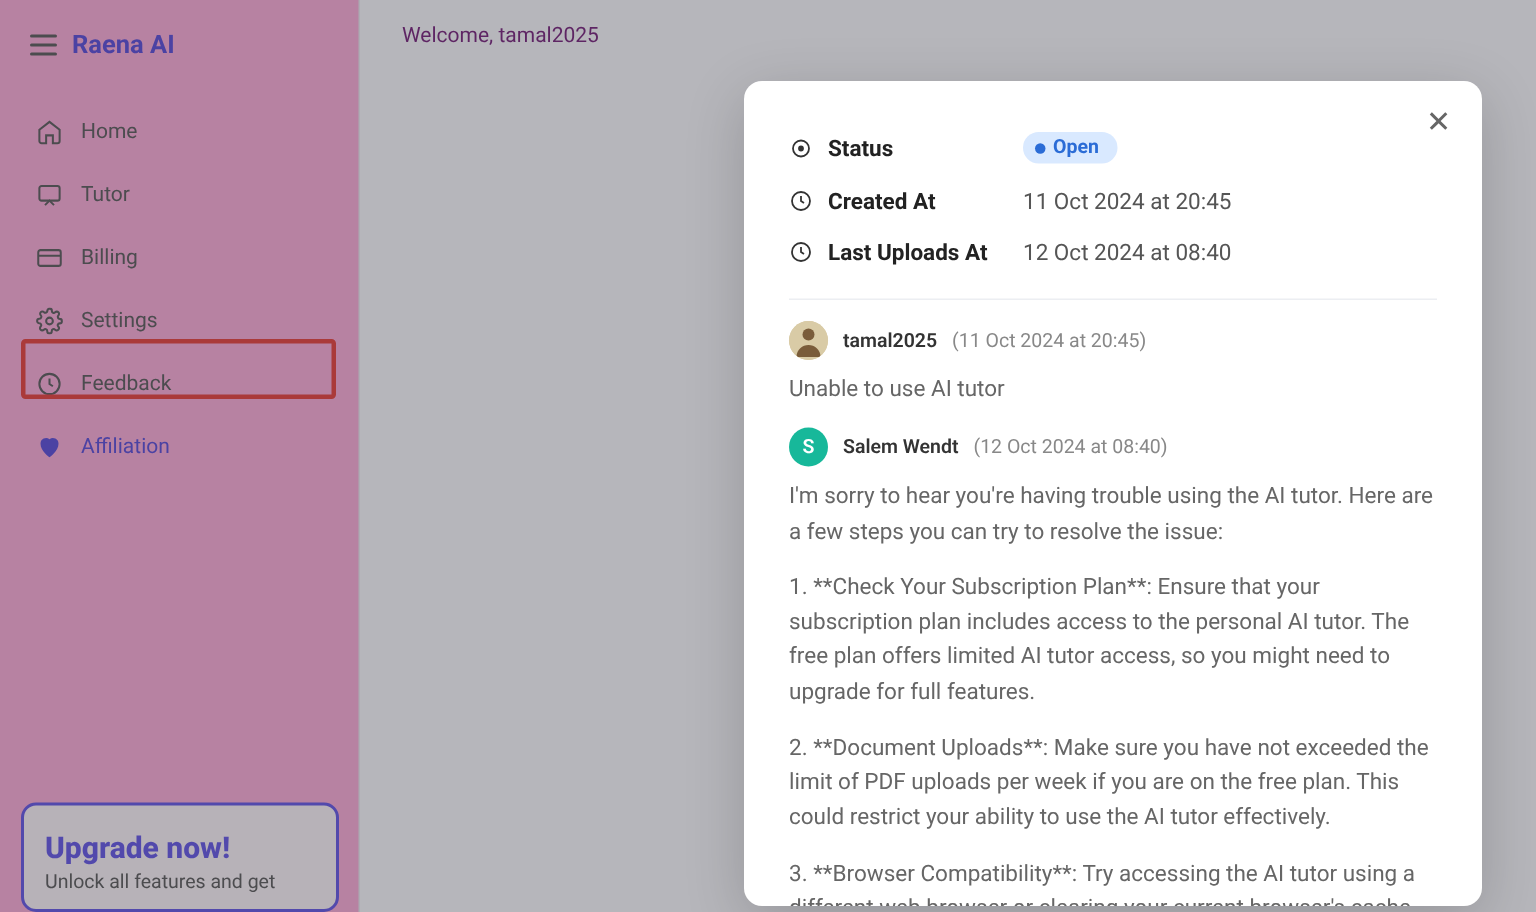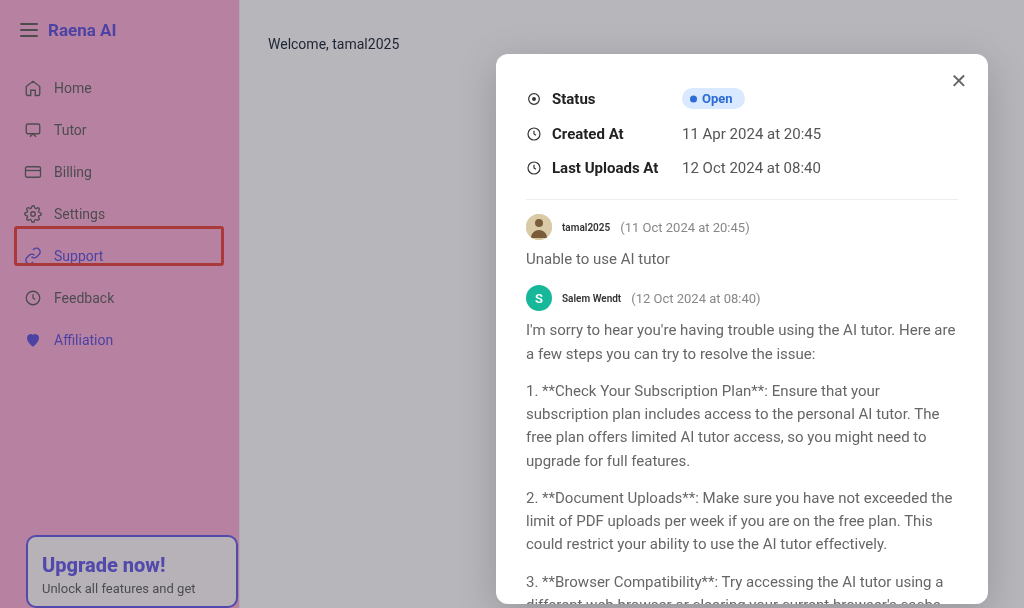--- a/index.html
+++ b/index.html
@@ -9,41 +9,41 @@
 .sidebar { position: absolute; left: 0; top: 0; width: 240px; height: 100%; background: #f9a8d4; padding: 14px 10px; border-right: 1px solid #e8e8ee; }
 .brand { display: flex; align-items: center; gap: 10px; padding: 6px 10px 20px 10px; }
 .hamburger { width: 18px; height: 14px; display: flex; flex-direction: column; justify-content: space-between; cursor: pointer; }
 .hamburger span { height: 2px; background: #555; border-radius: 1px; }
 .brand-text { color: #5446d6; font-weight: 700; font-size: 17px; }
 .nav { display: flex; flex-direction: column; gap: 2px; margin-top: 8px; }
 .nav-item { display: flex; align-items: center; gap: 12px; padding: 11px 14px; border-radius: 6px; color: #555; font-size: 14px; cursor: pointer; }
 .nav-item.active { color: #5446d6; }
 .nav-icon { width: 18px; height: 18px; flex-shrink: 0; display: flex; align-items: center; justify-content: center; }
 .highlight-box { position: absolute; left: 14px; top: 226px; width: 210px; height: 40px; border: 3px solid #e53935; border-radius: 3px; pointer-events: none; z-index: 2; }
-.upgrade-card { position: absolute; left: 26px; bottom: 0; width: 212px; border: 2px solid #5f51e3; border-radius: 10px; padding: 16px 14px 10px; background: rgba(248,248,250,0.9); }
+.upgrade-card { position: absolute; left: 14px; bottom: 0; width: 212px; border: 2px solid #5f51e3; border-radius: 10px; padding: 16px 14px 10px; background: rgba(248,248,250,0.9); }
 .upgrade-title { color: #5f51e3; font-weight: 800; font-size: 20px; }
 .upgrade-sub { color: #555; font-size: 13px; margin-top: 4px; }
 
 .main { position: absolute; left: 240px; top: 0; right: 0; height: 100%; }
-.welcome { color: #0f172a; font-size: 14px; padding: 36px 28px; }
+.welcome { color: #701a75; font-size: 14px; padding: 16px 28px; }
 
 .modal { position: absolute; left: 496px; top: 54px; width: 492px; max-height: 550px; background: #fff; border-radius: 12px; box-shadow: 0 10px 40px rgba(0,0,0,0.18); z-index: 10; padding: 26px 30px 0 30px; overflow: hidden; }
 .modal-close { position: absolute; right: 16px; top: 14px; width: 26px; height: 26px; display: flex; align-items: center; justify-content: center; color: #666; cursor: pointer; font-size: 20px; }
 .meta-row { display: flex; align-items: center; padding: 8px 0; gap: 10px; }
 .meta-icon { width: 16px; height: 16px; color: #333; }
 .meta-label { font-weight: 700; color: #222; font-size: 15px; width: 110px; }
 .meta-value { color: #555; font-size: 15px; margin-left: 10px; }
 .status-badge { background: #d9e9ff; color: #2b6cd6; font-size: 13px; padding: 3px 12px 3px 20px; border-radius: 14px; position: relative; margin-left: 10px; font-weight: bold; }
 .status-badge::before { content: ""; width: 7px; height: 7px; background: #2b6cd6; border-radius: 50%; position: absolute; left: 8px; top: 50%; transform: translateY(-50%); }
 .divider { height: 1px; background: #eceef2; margin: 14px 0; }
 .msg { margin-bottom: 14px; }
 .msg-head { display: flex; align-items: center; gap: 10px; margin-bottom: 8px; }
 .avatar { width: 26px; height: 26px; border-radius: 50%; background: #d9cba6; display: flex; align-items: center; justify-content: center; font-size: 12px; overflow: hidden; }
 .avatar.green { background: #17b89a; color: #fff; font-weight: 600; font-size: 13px; }
-.msg-author { font-weight: 600; color: #333; font-size: 10px; }
+.msg-author { font-weight: 600; color: #333; font-size: 13px; }
 .msg-time { color: #888; font-size: 13px; text-align: right; }
 .msg-body { color: #666; font-size: 15px; line-height: 1.55; }
 .msg-body p { margin-bottom: 14px; }
 </style>
 </head>
 <body>
 
 <div class="sidebar">
   <div class="brand">
     <div class="hamburger">
@@ -82,29 +82,20 @@
     </div>
     <div class="nav-item">
       <span class="nav-icon">
           <svg viewBox="0 0 24 24" fill="none" stroke="currentColor" stroke-width="1.8">
             <circle cx="12" cy="12" r="3"></circle>
             <path d="M19.4 15a1.7 1.7 0 0 0 .34 1.87l.06.06a2 2 0 1 1-2.83 2.83l-.06-.06a1.7 1.7 0 0 0-1.87-.34 1.7 1.7 0 0 0-1.03 1.56V21a2 2 0 1 1-4 0v-.09a1.7 1.7 0 0 0-1.11-1.56 1.7 1.7 0 0 0-1.87.34l-.06.06a2 2 0 1 1-2.83-2.83l.06-.06a1.7 1.7 0 0 0 .34-1.87 1.7 1.7 0 0 0-1.56-1.03H3a2 2 0 1 1 0-4h.09a1.7 1.7 0 0 0 1.56-1.11 1.7 1.7 0 0 0-.34-1.87l-.06-.06a2 2 0 1 1 2.83-2.83l.06.06a1.7 1.7 0 0 0 1.87.34h.08A1.7 1.7 0 0 0 10.12 3V3a2 2 0 1 1 4 0v.09a1.7 1.7 0 0 0 1.03 1.56 1.7 1.7 0 0 0 1.87-.34l.06-.06a2 2 0 1 1 2.83 2.83l-.06.06a1.7 1.7 0 0 0-.34 1.87v.08a1.7 1.7 0 0 0 1.56 1.03H21a2 2 0 1 1 0 4h-.09a1.7 1.7 0 0 0-1.56 1.03z"></path>
           </svg>
         </span>
       <span>Settings</span>
     </div>
-    <div class="nav-item active">
-      <span class="nav-icon">
-          <svg viewBox="0 0 24 24" fill="none" stroke="currentColor" stroke-width="1.8">
-            <path d="M10 13a5 5 0 0 0 7.07 0l3-3a5 5 0 1 0-7.07-7.07l-1 1"></path>
-            <path d="M14 11a5 5 0 0 0-7.07 0l-3 3a5 5 0 1 0 7.07 7.07l1-1"></path>
-          </svg>
-        </span>
-      <span>Support</span>
-    </div>
     <div class="nav-item">
       <span class="nav-icon">
           <svg viewBox="0 0 24 24" fill="none" stroke="currentColor" stroke-width="1.8">
             <circle cx="12" cy="12" r="9"></circle>
             <path d="M12 7v5l3 2"></path>
           </svg>
         </span>
       <span>Feedback</span>
     </div>
     <div class="nav-item active">
@@ -139,21 +130,21 @@
         </svg></span>
     <span class="meta-label">Status</span>
     <span class="status-badge">Open</span>
   </div>
   <div class="meta-row">
     <span class="meta-icon"><svg viewBox="0 0 24 24" fill="none" stroke="currentColor" stroke-width="1.8">
           <circle cx="12" cy="12" r="9"></circle>
           <path d="M12 7v5l3 2"></path>
         </svg></span>
     <span class="meta-label">Created At</span>
-    <span class="meta-value">11 Apr 2024 at 20:45</span>
+    <span class="meta-value">11 Oct 2024 at 20:45</span>
   </div>
   <div class="meta-row">
     <span class="meta-icon"><svg viewBox="0 0 24 24" fill="none" stroke="currentColor" stroke-width="1.8">
           <circle cx="12" cy="12" r="9"></circle>
           <path d="M12 7v5l3 2"></path>
         </svg></span>
     <span class="meta-label">Last Uploads At</span>
     <span class="meta-value">12 Oct 2024 at 08:40</span>
   </div>
 

